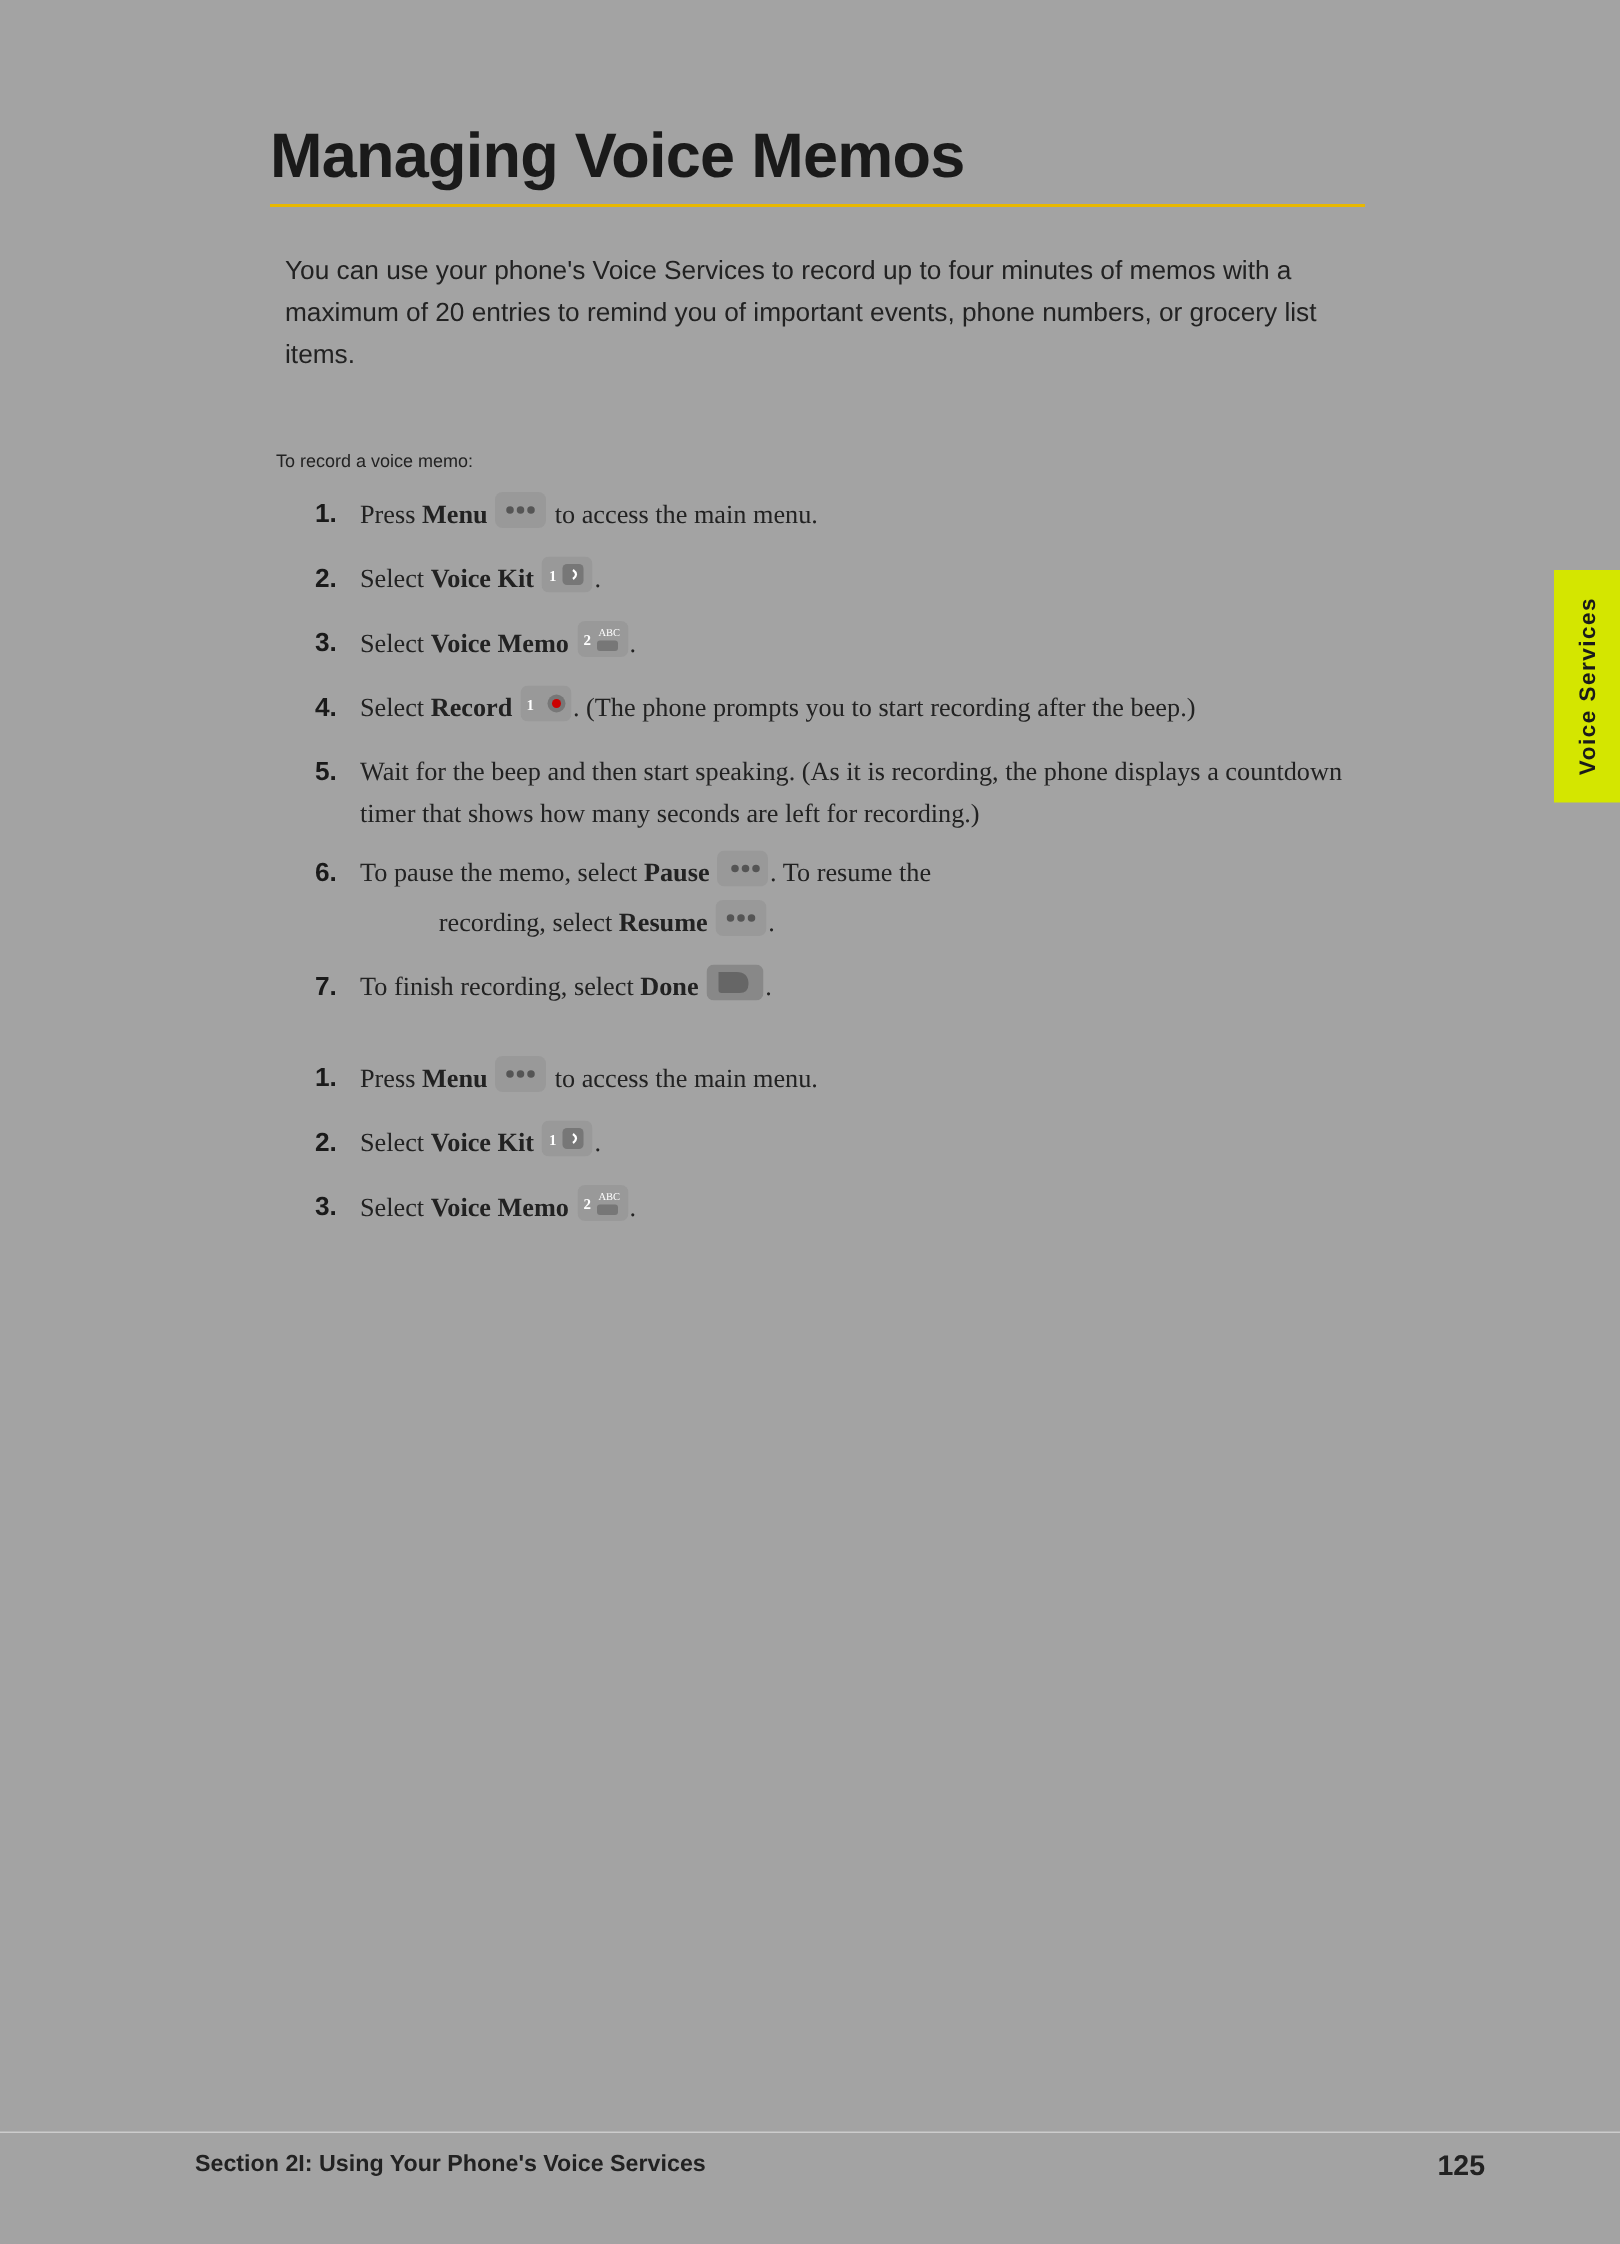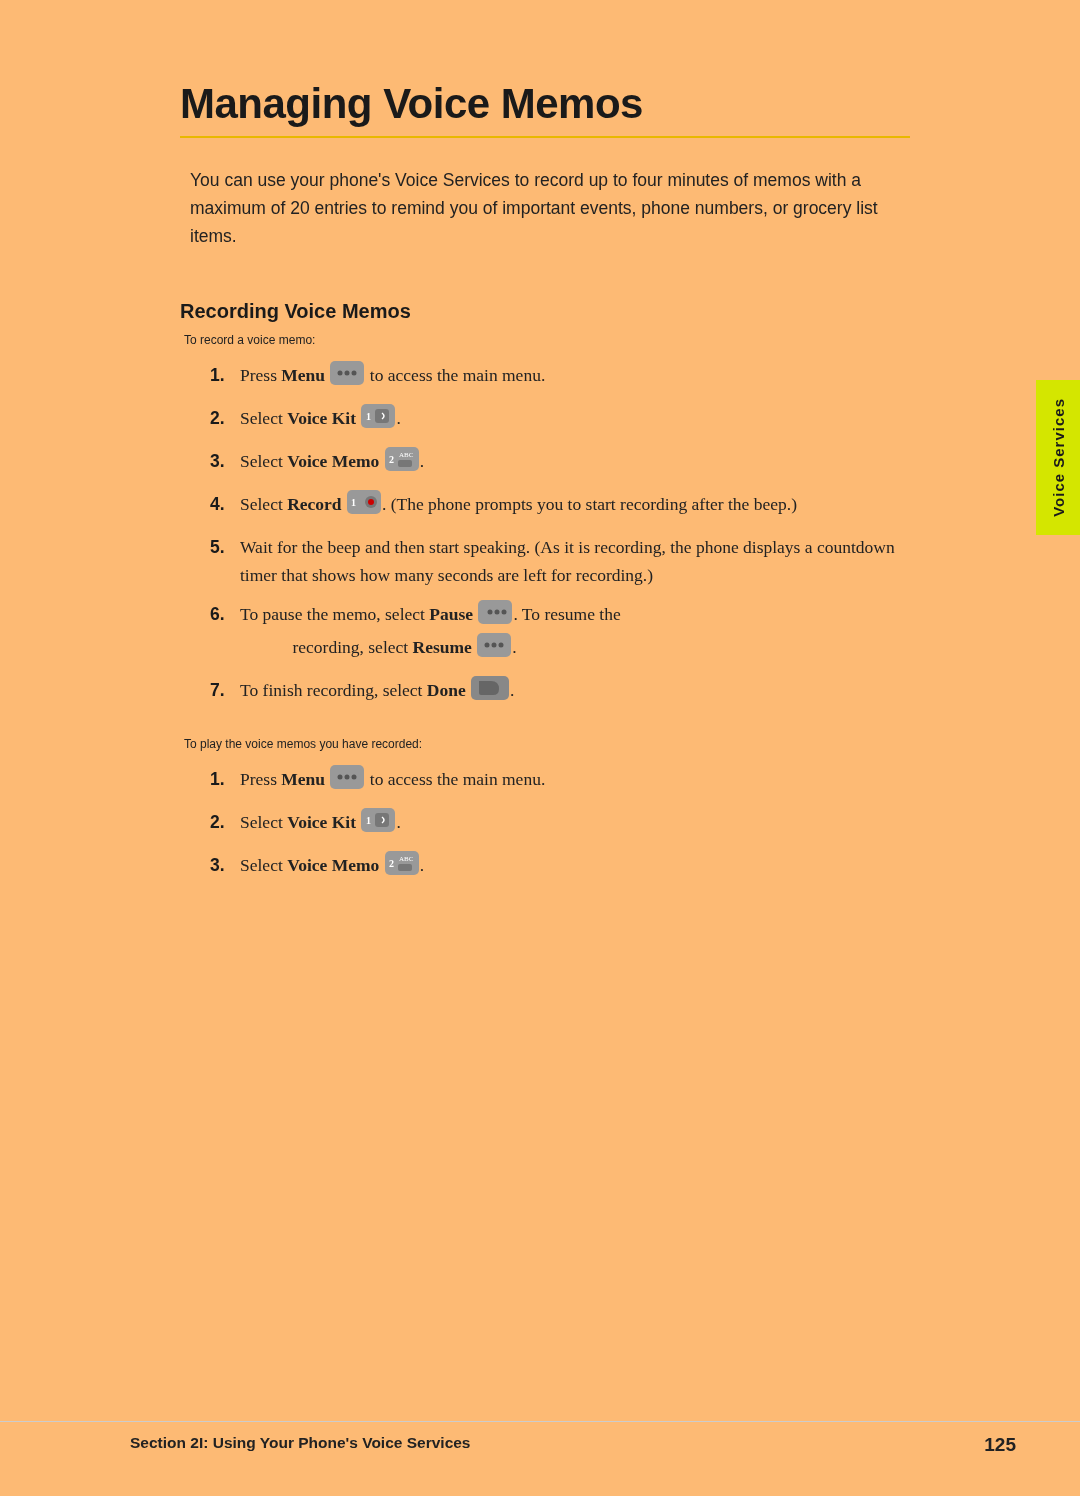--- a/index.html
+++ b/index.html
@@ -15,21 +15,21 @@
       font-family: 'Arial', 'Helvetica', sans-serif;
       font-size: 18px;
       color: #1a1a1a;
       position: relative;
     }
 
     .page-container {
       position: relative;
       width: 1080px;
       min-height: 1496px;
-      background: #fdba74;
+      background: #a3a3a3;
     }
 
     .content-area {
       margin: 0 auto;
       padding: 80px 120px 80px 130px;
       max-width: 980px;
     }
 
     .page-title {
       font-size: 42px;
@@ -132,21 +132,21 @@
       white-space: nowrap;
     }
 
     .footer-area {
       position: absolute;
       bottom: 40px;
       left: 0;
       right: 0;
       display: flex;
       justify-content: space-between;
-      padding: 0 64px 0 130px;
+      padding: 0 90px 0 130px;
       border-top: 1px solid #ccc;
       padding-top: 12px;
     }
 
     .footer-left {
       font-size: 15.5px;
       font-weight: bold;
       color: #222;
     }
 
@@ -160,21 +160,20 @@
 <body>
 
 <div class="page-container">
   <div class="content-area">
 
     <h1 class="page-title">Managing Voice Memos</h1>
     <hr class="title-divider">
 
     <p class="intro-text">You can use your phone's Voice Services to record up to four minutes of memos with a maximum of 20 entries to remind you of important events, phone numbers, or grocery list items.</p>
 
-    <h2 class="section-heading">Recording Voice Memos</h2>
     <p class="instruction-label">To record a voice memo:</p>
 
     <ol class="steps-list">
 
       <li>
         <span class="step-number">1.</span>
         <span class="step-content">
           Press <b>Menu</b>
           <span class="phone-btn">
             <svg width="34" height="24" viewBox="0 0 34 24" xmlns="http://www.w3.org/2000/svg">
@@ -271,21 +270,20 @@
           <span class="phone-btn">
             <svg width="38" height="24" viewBox="0 0 38 24" xmlns="http://www.w3.org/2000/svg">
               <rect x="0" y="0" width="38" height="24" rx="5" fill="#888"></rect>
               <path d="M8 7 L8 17 Q8 19 10 19 L22 19 Q28 19 28 13 Q28 5 20 5 L8 5 Z" fill="#666"></path>
             </svg>
           </span>.
         </span>
       </li>
     </ol>
 
-    <p class="instruction-label">To play the voice memos you have recorded:</p>
 
     <ol class="steps-list">
 
       <li>
         <span class="step-number">1.</span>
         <span class="step-content">
           Press <b>Menu</b>
           <span class="phone-btn">
             <svg width="34" height="24" viewBox="0 0 34 24" xmlns="http://www.w3.org/2000/svg">
               <rect x="0" y="0" width="34" height="24" rx="5" fill="#999"></rect>

